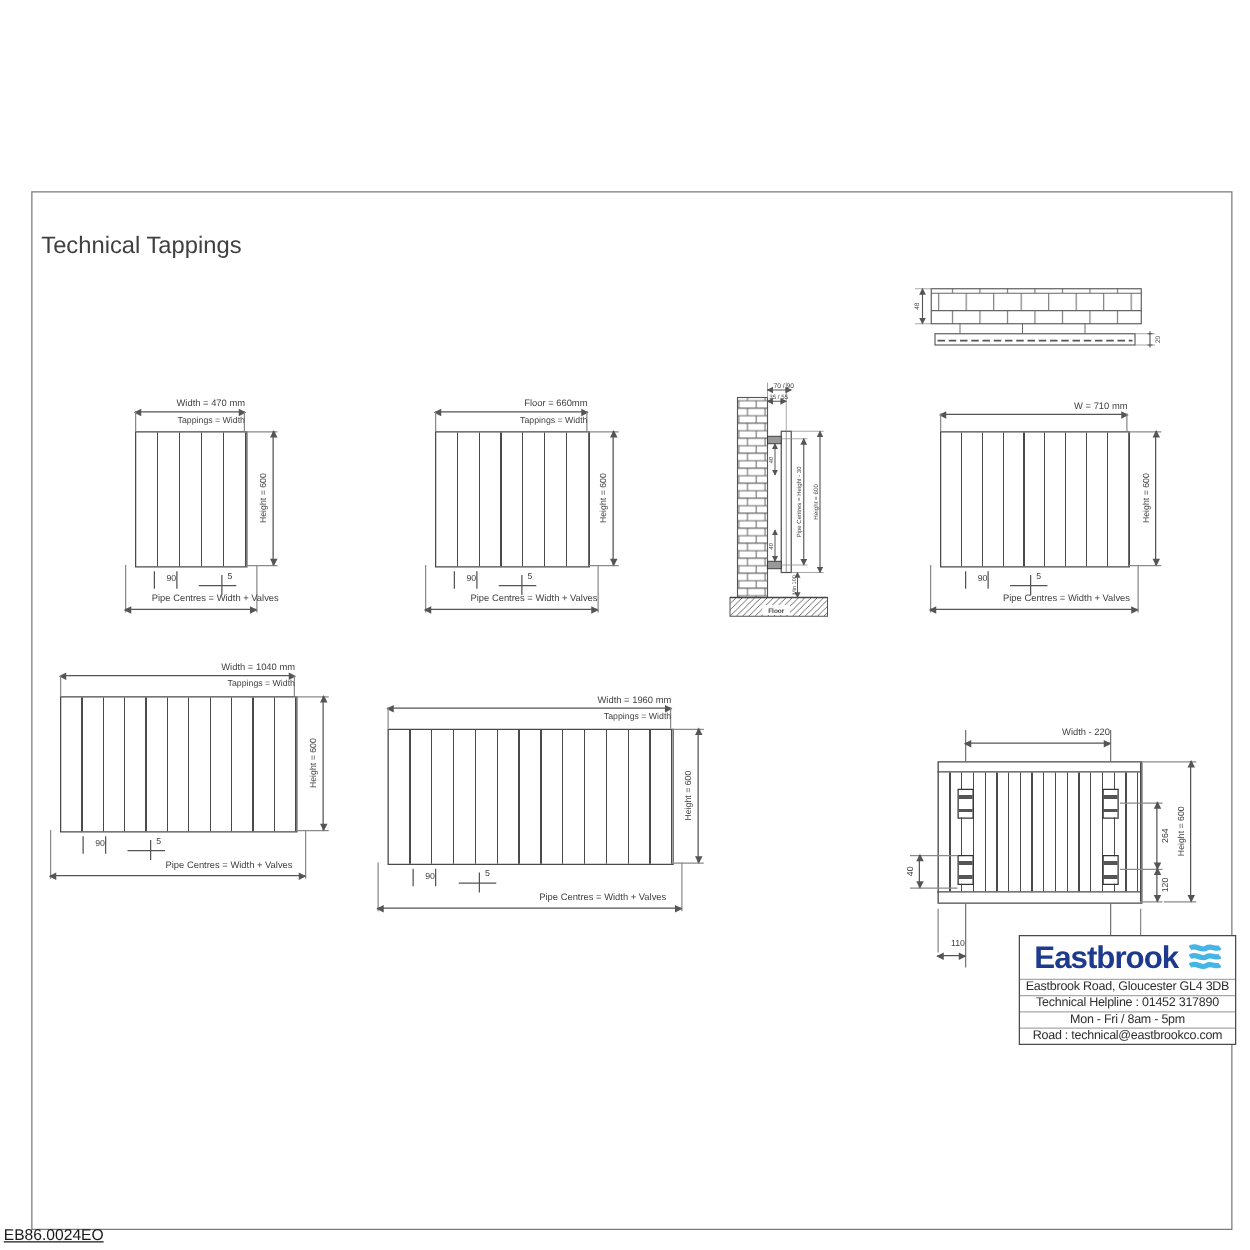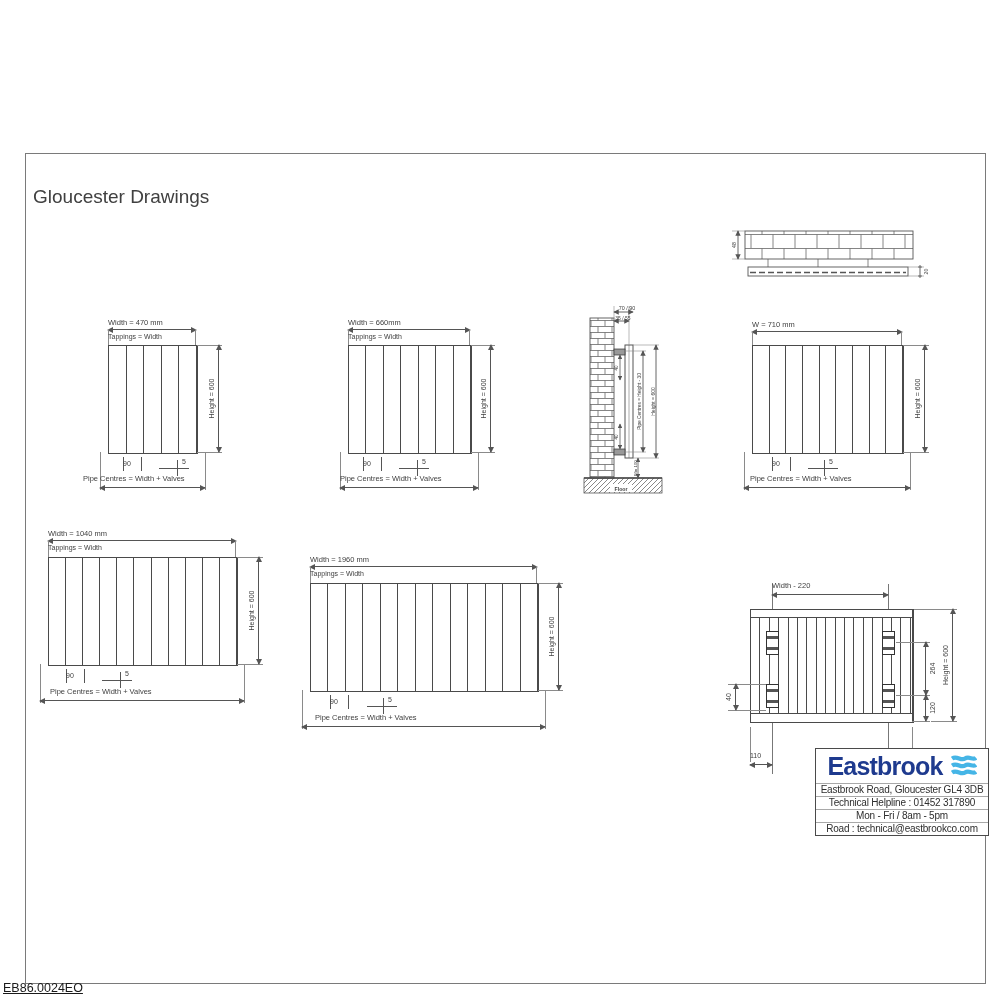--- a/index.html
+++ b/index.html
@@ -4,21 +4,21 @@
 <style>
   html,body{margin:0;padding:0;background:#fff;}
   .sheet{position:relative;width:1000px;height:1000px;background:#fff;
          font-family:"Liberation Sans",sans-serif;color:#3a3a3a;overflow:hidden;}
   .frame{position:absolute;left:25px;top:153px;width:959px;height:829px;border:1px solid #7a7a7a;}
   .title{position:absolute;left:33px;top:160px;font-size:21px;font-weight:bold;color:#333;}
   .subtitle{position:absolute;left:33px;top:186px;font-size:19px;font-weight:400;color:#404040;}
   .doccode{position:absolute;left:3px;top:981px;font-size:12.5px;color:#1a1a1a;text-decoration:underline;}
   .drawing{position:absolute;}
   .lab{position:absolute;font-size:7.5px;color:#3f3f3f;white-space:nowrap;line-height:9px;}
-  .lab.c{text-align:left;}
+  .lab.c{text-align:right;}
   .lab.s{font-size:7px;}
   .dimh{position:absolute;height:0;border-top:1px solid #555;}
   .dimh::before{content:"";position:absolute;left:-1px;top:-3.5px;border-top:3px solid transparent;border-bottom:3px solid transparent;border-right:6px solid #555;}
   .dimh::after{content:"";position:absolute;right:-1px;top:-3.5px;border-top:3px solid transparent;border-bottom:3px solid transparent;border-left:6px solid #555;}
   .dimv{position:absolute;width:0;border-left:1px solid #555;}
   .dimv::before{content:"";position:absolute;top:-1px;left:-3.5px;border-left:3px solid transparent;border-right:3px solid transparent;border-bottom:6px solid #555;}
   .dimv::after{content:"";position:absolute;bottom:-1px;left:-3.5px;border-left:3px solid transparent;border-right:3px solid transparent;border-top:6px solid #555;}
   .hl{position:absolute;height:1px;background:#8a8a8a;}
   .vl{position:absolute;width:1px;background:#8a8a8a;}
   .tick{position:absolute;width:1px;background:#555;}
@@ -31,21 +31,21 @@
   .info .logo-row{height:34px;display:flex;align-items:center;justify-content:center;gap:8px;}
   .brand{font-weight:bold;font-size:25px;color:#1e3a8e;letter-spacing:-0.8px;}
   .info .txt-row{height:12px;border-top:1px solid #a8a8a8;font-size:10px;line-height:12.5px;text-align:center;color:#2e2e2e;letter-spacing:-0.2px;white-space:nowrap;}
   svg text{font-family:"Liberation Sans",sans-serif;fill:#3f3f3f;}
 </style>
 </head>
 <body>
 
 <div class="sheet">
   <div class="frame"></div>
-  <div class="subtitle">Gloucester Drawings</div>
+  <div class="subtitle">Technical Tappings</div>
 
   <svg class="drawing" style="left:712px;top:220px" width="240" height="72" viewBox="0 0 240 72">
     <defs>
       <pattern id="brick2" width="22" height="28" patternUnits="userSpaceOnUse">
         <rect width="22" height="28" fill="#fff"></rect>
         <path d="M0 0.5 H22 M0 14.5 H22 M6 0.5 V14.5 M17 14.5 V28" stroke="#666" stroke-width="0.8" fill="none"></path>
       </pattern>
       <marker id="arr" viewBox="0 0 8 8" refX="7" refY="4" markerWidth="6" markerHeight="6" orient="auto-start-reverse">
         <path d="M0 0 L8 4 L0 8 z" fill="#555"></path>
       </marker>
@@ -80,21 +80,21 @@
     <div class="hl" style="left:64px;top:150px;width:30px;background:#555"></div>
     <div class="tick" style="left:82px;top:142px;height:16px"></div>
     <div class="lab s" style="left:87px;top:139px">5</div>
     <div class="vl" style="left:5px;top:134px;height:38px"></div>
     <div class="vl" style="left:110px;top:134px;height:38px"></div>
     <div class="lab c" style="left:-12px;top:156px;width:140px">Pipe Centres = Width + Valves</div>
     <div class="dimh" style="left:5px;top:169px;width:105px"></div>
   </div>
 
   <div class="drawing" style="left:335px;top:318px;width:180px;height:185px">
-    <div class="lab c" style="left:13px;top:0;width:122px">Width = 660mm</div>
+    <div class="lab c" style="left:13px;top:0;width:122px">Floor = 660mm</div>
     <div class="dimh" style="left:13px;top:11px;width:122px"></div>
     <div class="vl" style="left:13px;top:11px;height:16px"></div>
     <div class="vl" style="left:134px;top:11px;height:16px"></div>
     <div class="lab c s" style="left:13px;top:14px;width:122px">Tappings = Width</div>
     <div class="rbody" style="left:13px;top:27px;width:122px;height:107px;--pw:17.43px"></div>
     <div class="hl" style="left:136px;top:27px;width:24px"></div>
     <div class="hl" style="left:136px;top:134px;width:24px"></div>
     <div class="dimv" style="left:155px;top:27px;height:107px"></div>
     <div class="rlab" style="left:144px;top:134px;width:107px">Height = 600</div>
     <div class="tick" style="left:28px;top:139px;height:14px"></div>

